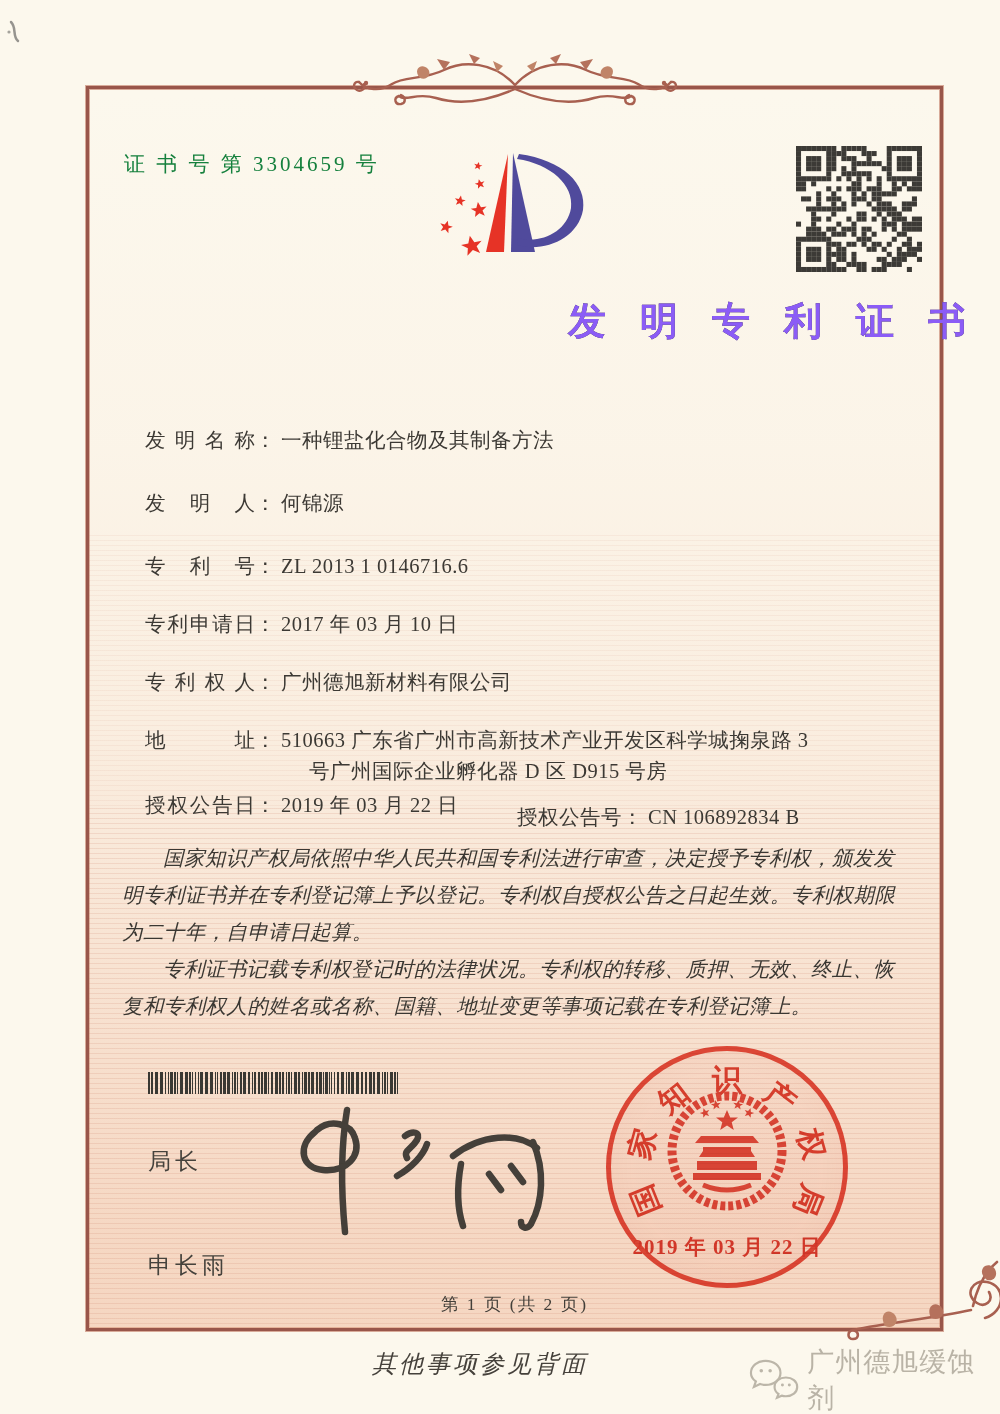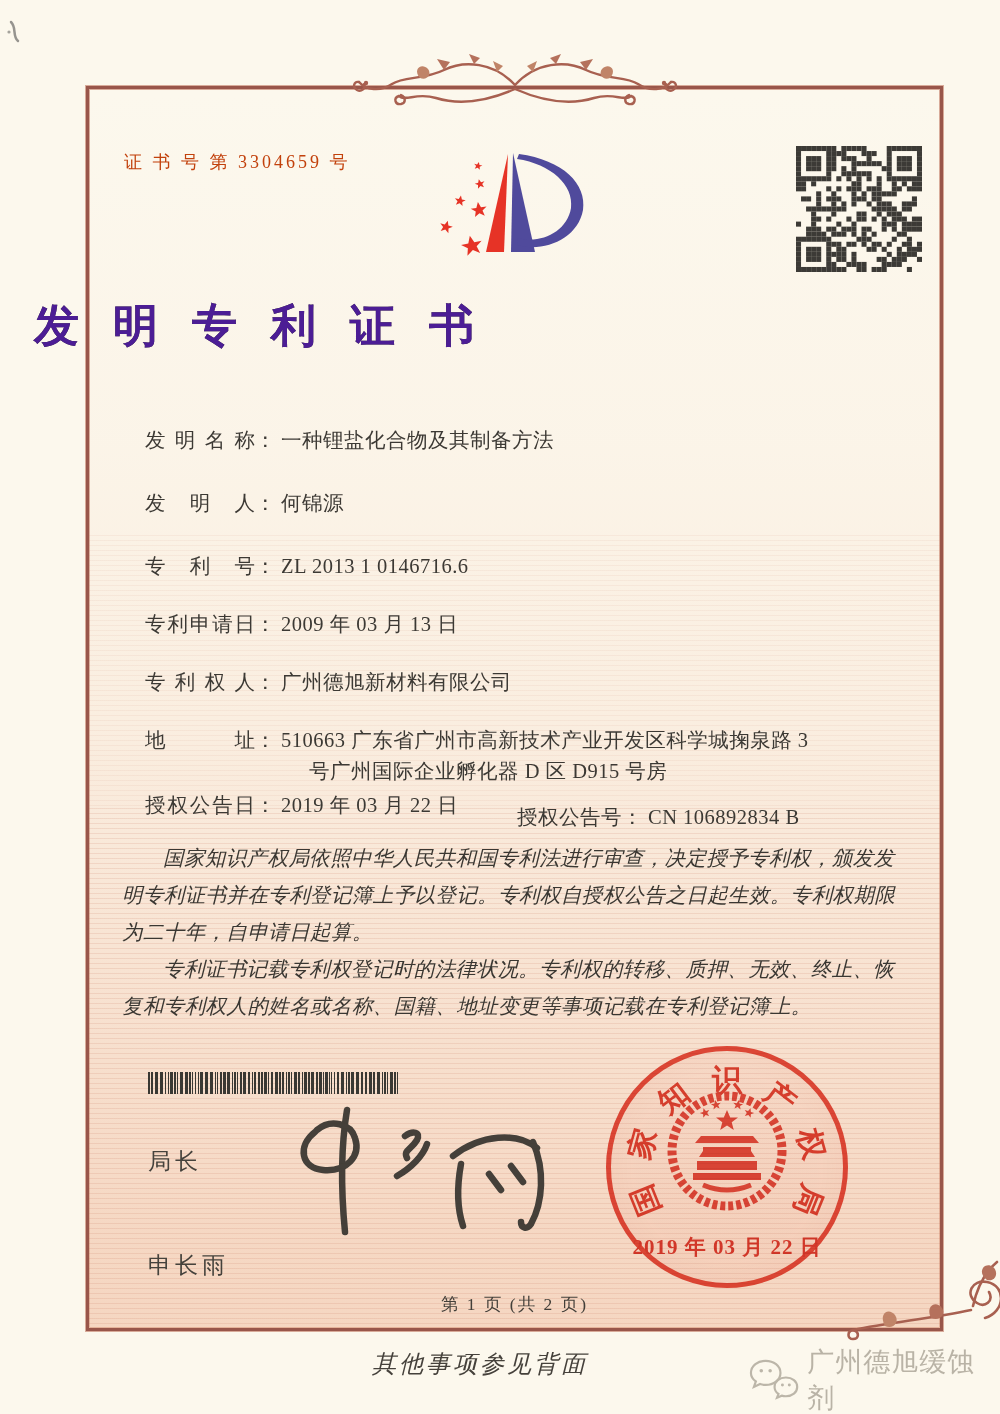--- a/index.html
+++ b/index.html
@@ -17,25 +17,25 @@
     background:repeating-linear-gradient(180deg, rgba(198,116,92,0.08) 0 1px, transparent 1px 5px);}
   .bg-lines-low{position:absolute;left:0;right:0;top:58%;bottom:0;
     background:repeating-linear-gradient(180deg, rgba(198,116,92,0.16) 0 1px, transparent 1px 5px);}
 
   .ornament{position:absolute;pointer-events:none;}
   .orn-top{left:352px;top:52px;}
   .orn-corner{left:845px;top:1256px;}
   .artifact{position:absolute;left:3px;top:16px;}
 
   
-  .cert-no{position:absolute;left:124px;top:150px;font-size:18px;letter-spacing:3px;color:#c2410c;}
+  .cert-no{position:absolute;left:124px;top:150px;font-size:21px;letter-spacing:3px;color:#15803d;}
   .logo{position:absolute;left:415px;top:140px;}
   .qr{position:absolute;left:796px;top:146px;width:126px;height:126px;}
-  .title{position:absolute;left:0;top:296px;width:1000px;margin:0;text-align:left;
-         font-size:45px;font-weight:600;letter-spacing:34px;text-indent:34px;color:#4c1d95;
+  .title{position:absolute;left:0;top:296px;width:1000px;margin:0;text-align:right;
+         font-size:38px;font-weight:600;letter-spacing:34px;text-indent:34px;color:#8b5cf6;
          text-shadow:0 0 .6px #34312c;}
 
   
   .row{position:absolute;left:145px;font-size:20.5px;white-space:nowrap;color:#3c3934;}
   .lbl{display:inline-flex;justify-content:space-between;width:110px;vertical-align:top;}
   .colon{display:inline-block;width:16px;margin-right:10px;}
   .val{letter-spacing:.5px;margin-top:32px;}
   .addr-val{display:inline-block;vertical-align:top;letter-spacing:.5px;}
   .addr-line2{display:block;margin-left:28px;margin-top:3px;}
   .pair2{position:absolute;left:372px;top:12px;}
@@ -491,21 +491,21 @@
         <span>号</span>
       </span><span class="colon">：</span><span class="val">ZL 2013 1 0146716.6</span>
   </div>
   <div class="row" style="top:610px">
     <span class="lbl jlab">
         <span>专</span>
         <span>利</span>
         <span>申</span>
         <span>请</span>
         <span>日</span>
-      </span><span class="colon">：</span><span class="val">2009 年 03 月 13 日</span>
+      </span><span class="colon">：</span><span class="val">2017 年 03 月 10 日</span>
   </div>
   <div class="row" style="top:668px">
     <span class="lbl jlab">
         <span>专</span>
         <span>利</span>
         <span>权</span>
         <span>人</span>
       </span><span class="colon">：</span><span class="val">广州德旭新材料有限公司</span>
   </div>
   <div class="row" style="top:726px">

